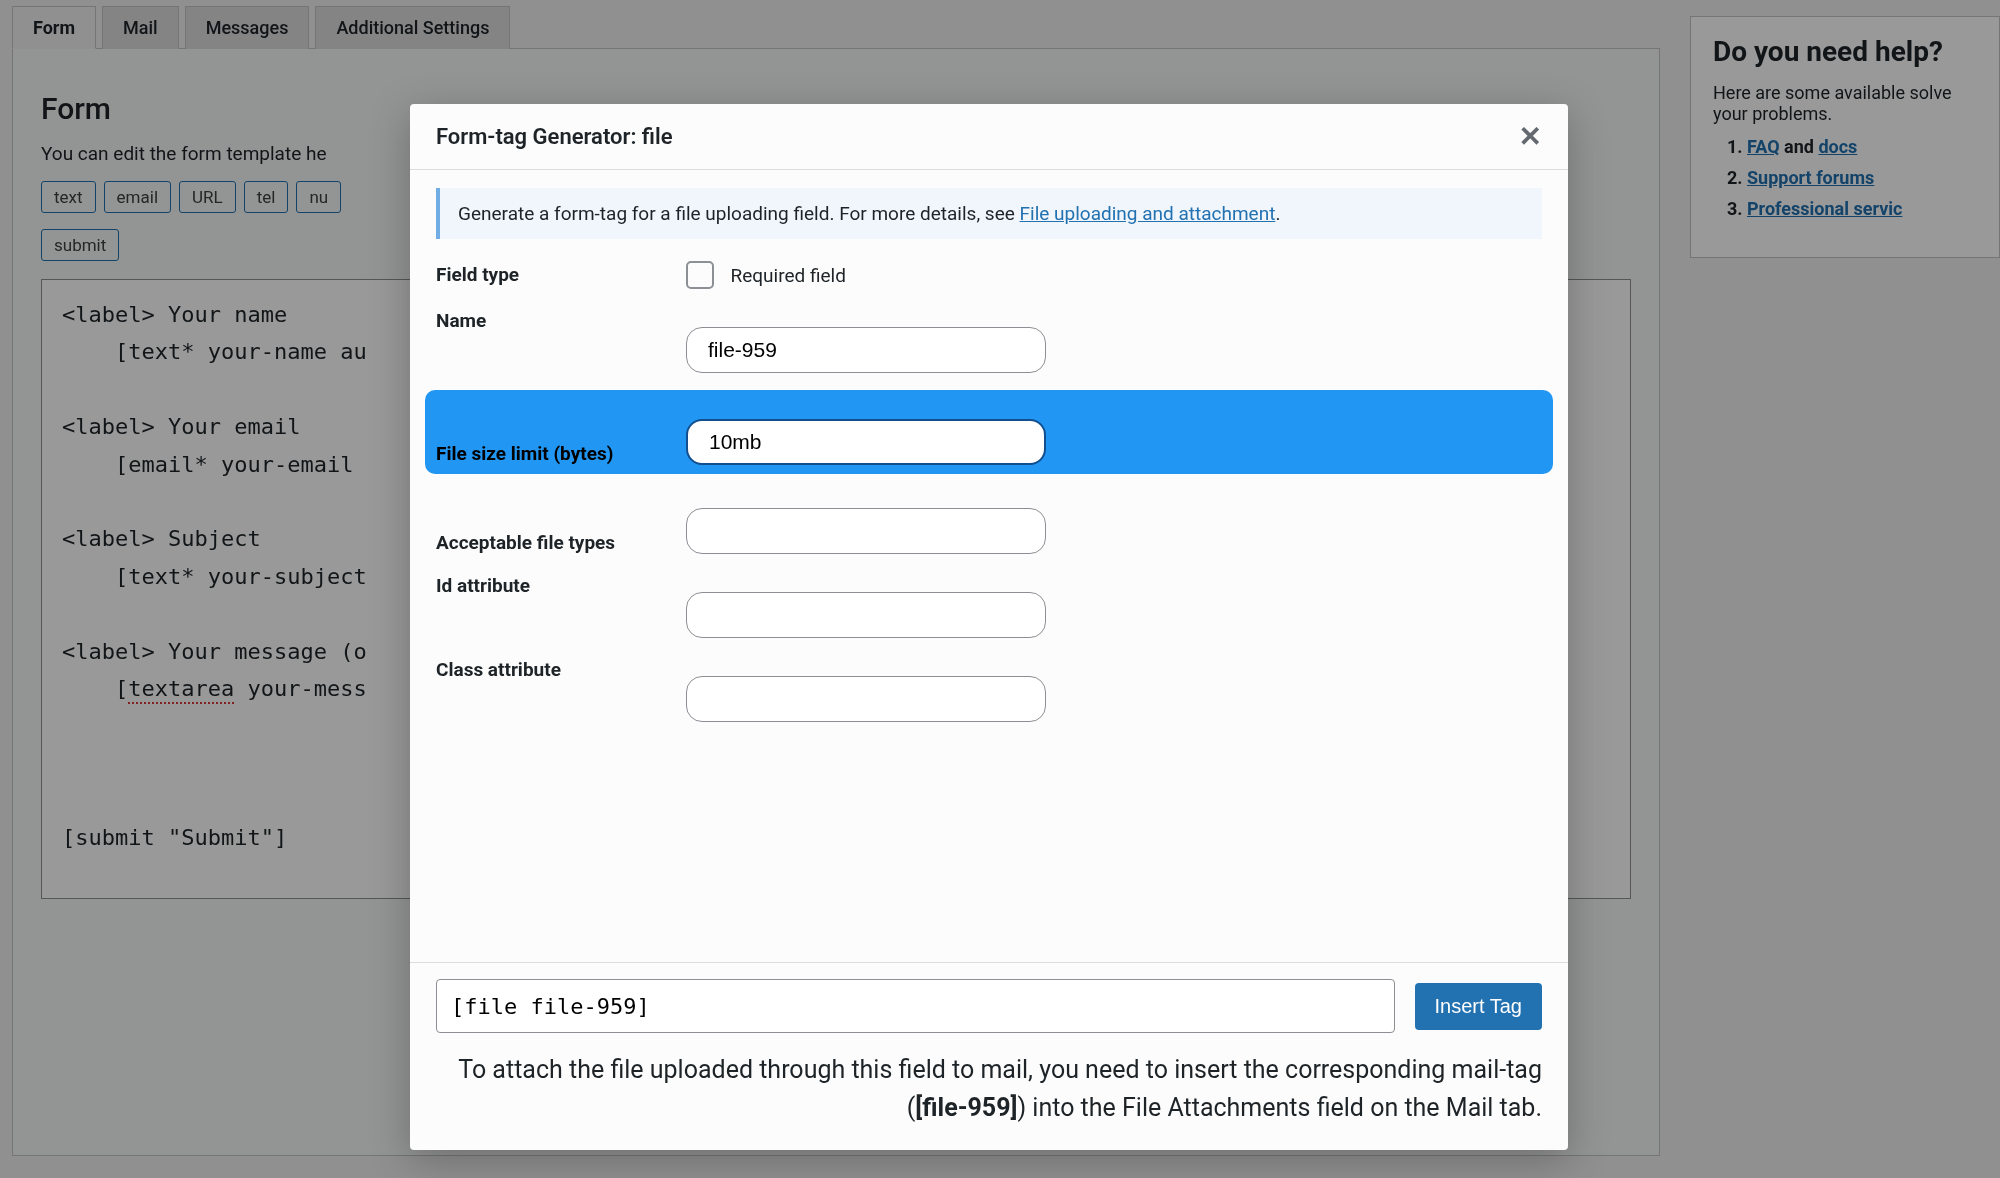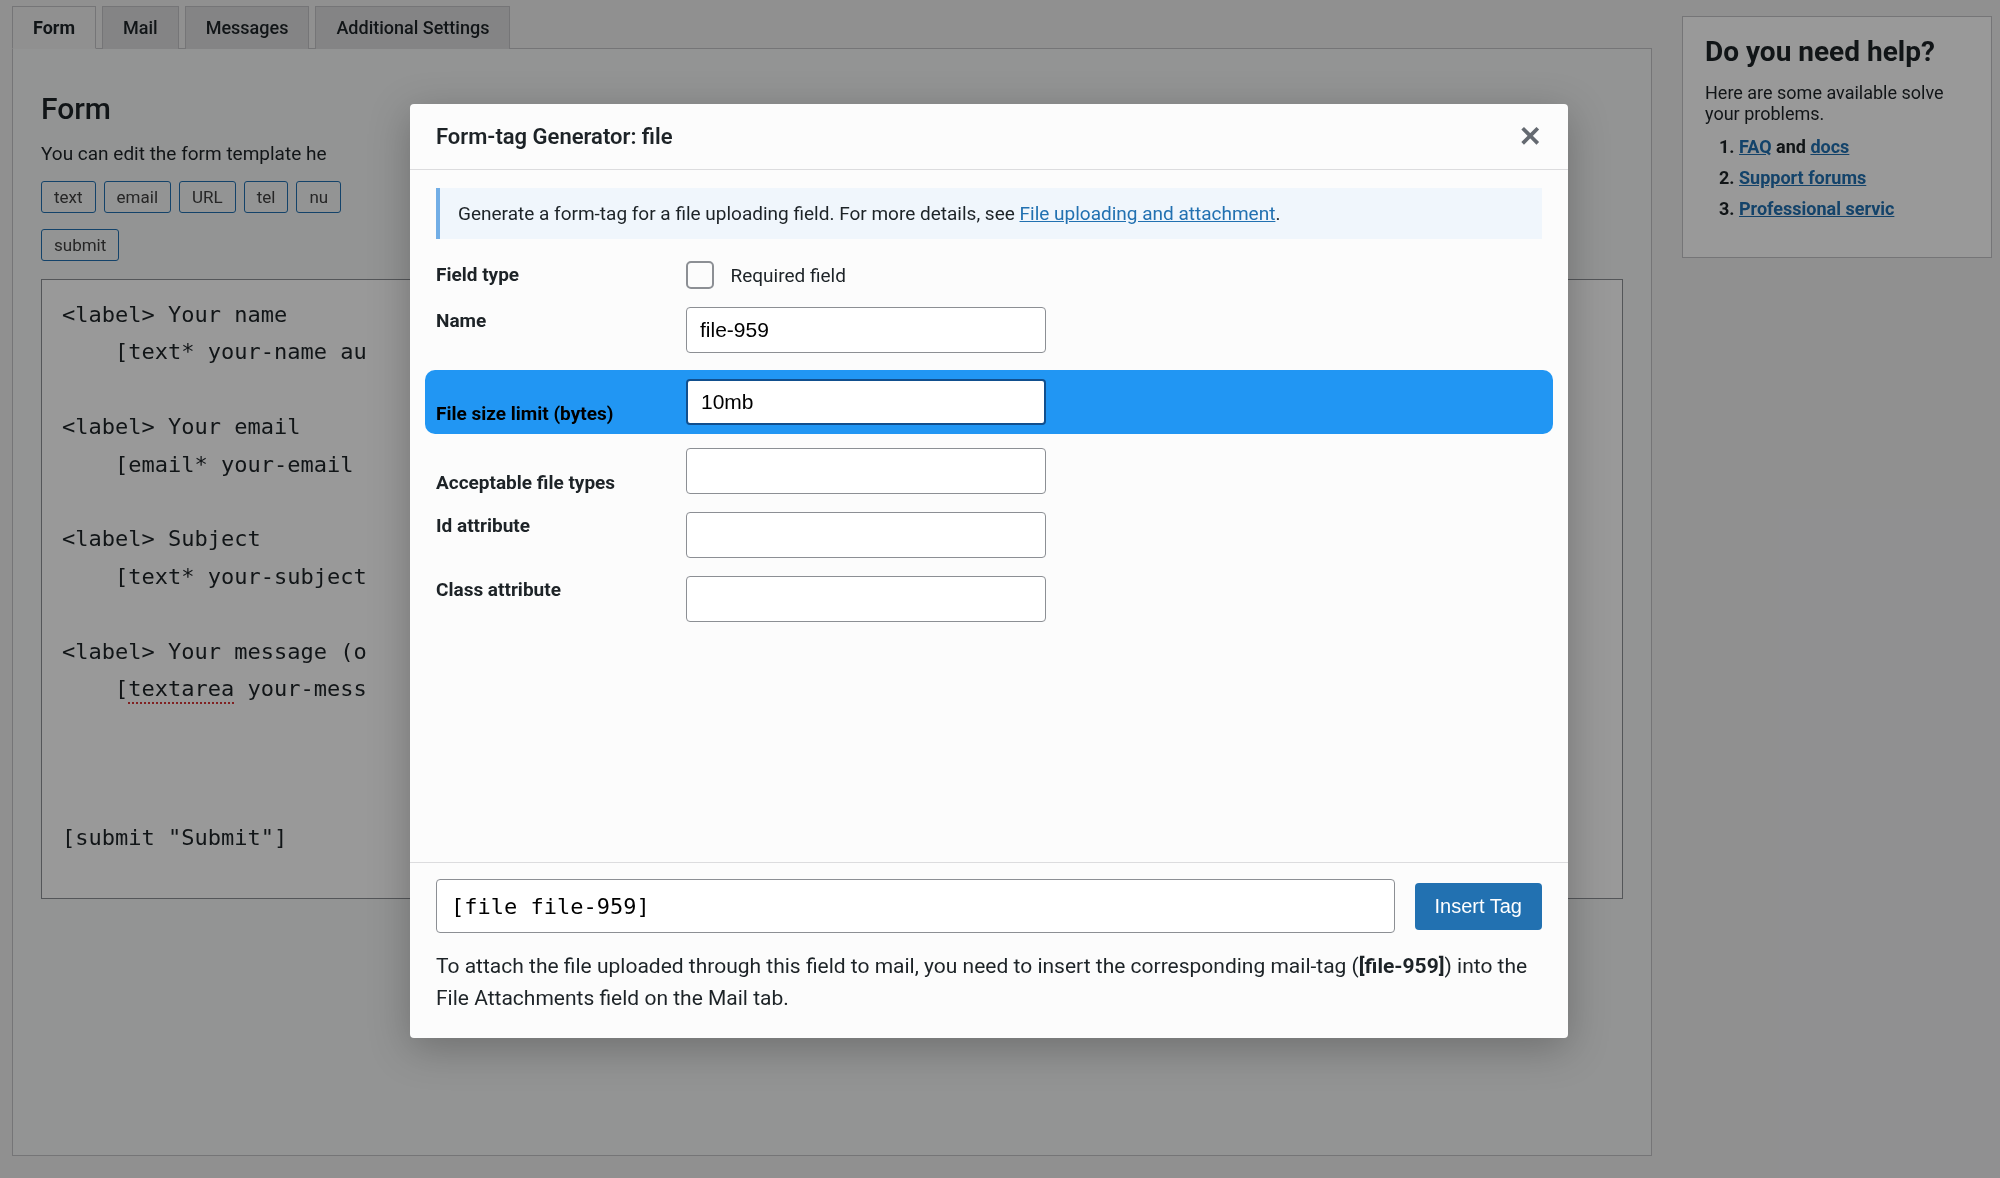--- a/index.html
+++ b/index.html
@@ -13,21 +13,21 @@
     height: 1178px;
     overflow: hidden;
     position: relative;
   }
   
   .page-bg {
     position: absolute;
     inset: 0;
     display: flex;
     gap: 30px;
-    padding: 0 8px 0 0;
+    padding: 0 0 0 0;
   }
   .main-col {
     flex: 1 1 auto;
     padding: 0 0 0 12px;
   }
   .side-col {
     width: 310px;
     flex: none;
   }
   .tabs {
@@ -157,25 +157,26 @@
   .form-row label {
     width: 250px;
     font-size: 19px;
     font-weight: 700;
     padding-top: 2px;
   }
   .form-row .ctrl { flex: 1; }
   .text-input {
     width: 360px;
     height: 46px;
-    padding: 4px 13px;
+    padding: 4px 21px;
     font-size: 21px;
     border: 1px solid #8c8f94;
-    border-radius: 4px;
+    border-radius: 16px;
     box-sizing: border-box;
+    margin-top: 20px;
   }
   .checkbox {
     width: 24px;
     height: 24px;
     border: 2px solid #8c8f94;
     border-radius: 5px;
     margin-right: 12px;
     vertical-align: middle;
   }
   .check-lbl { font-size: 19px; font-weight: 400; vertical-align: middle; }
@@ -215,21 +216,21 @@
   }
   .insert-btn {
     background: #2271b1;
     color: #fff;
     border: none;
     border-radius: 4px;
     padding: 12px 20px;
     font-size: 20px;
     cursor: pointer;
   }
-  .footer-note { font-size: 21px; line-height: 1.5; }
+  .footer-note { font-size: 25px; line-height: 1.5; text-align: right; }
   .footer-note b { font-weight: 700; }
 </style>
 </head>
 <body>
 
 <div class="page-bg">
   <div class="main-col">
     <div class="tabs">
       <div class="tab active">Form</div>
       <div class="tab">Mail</div>

